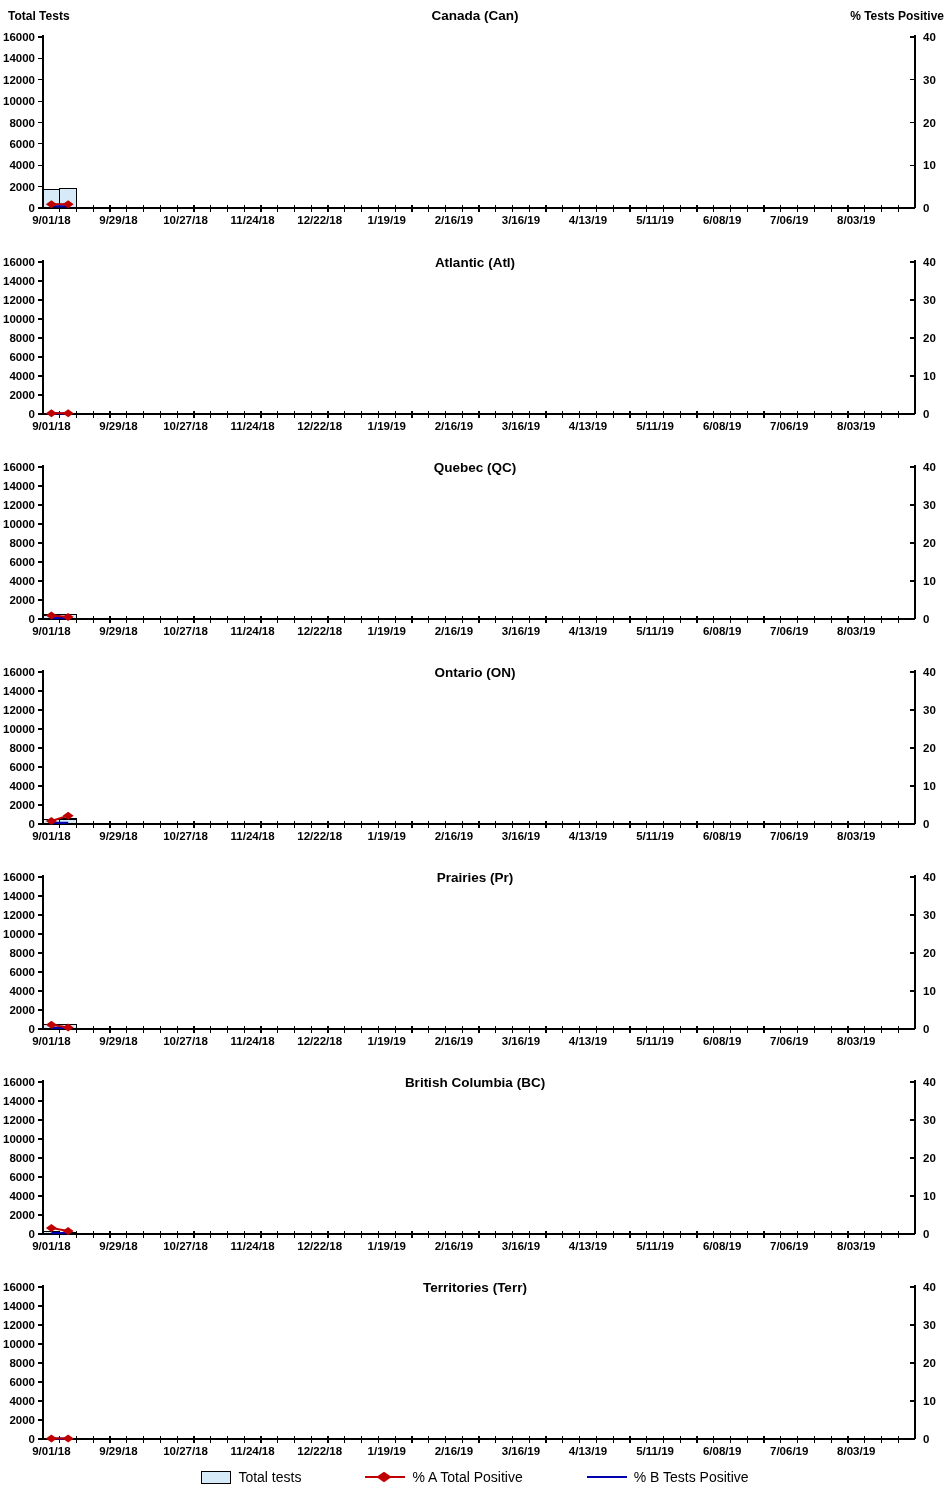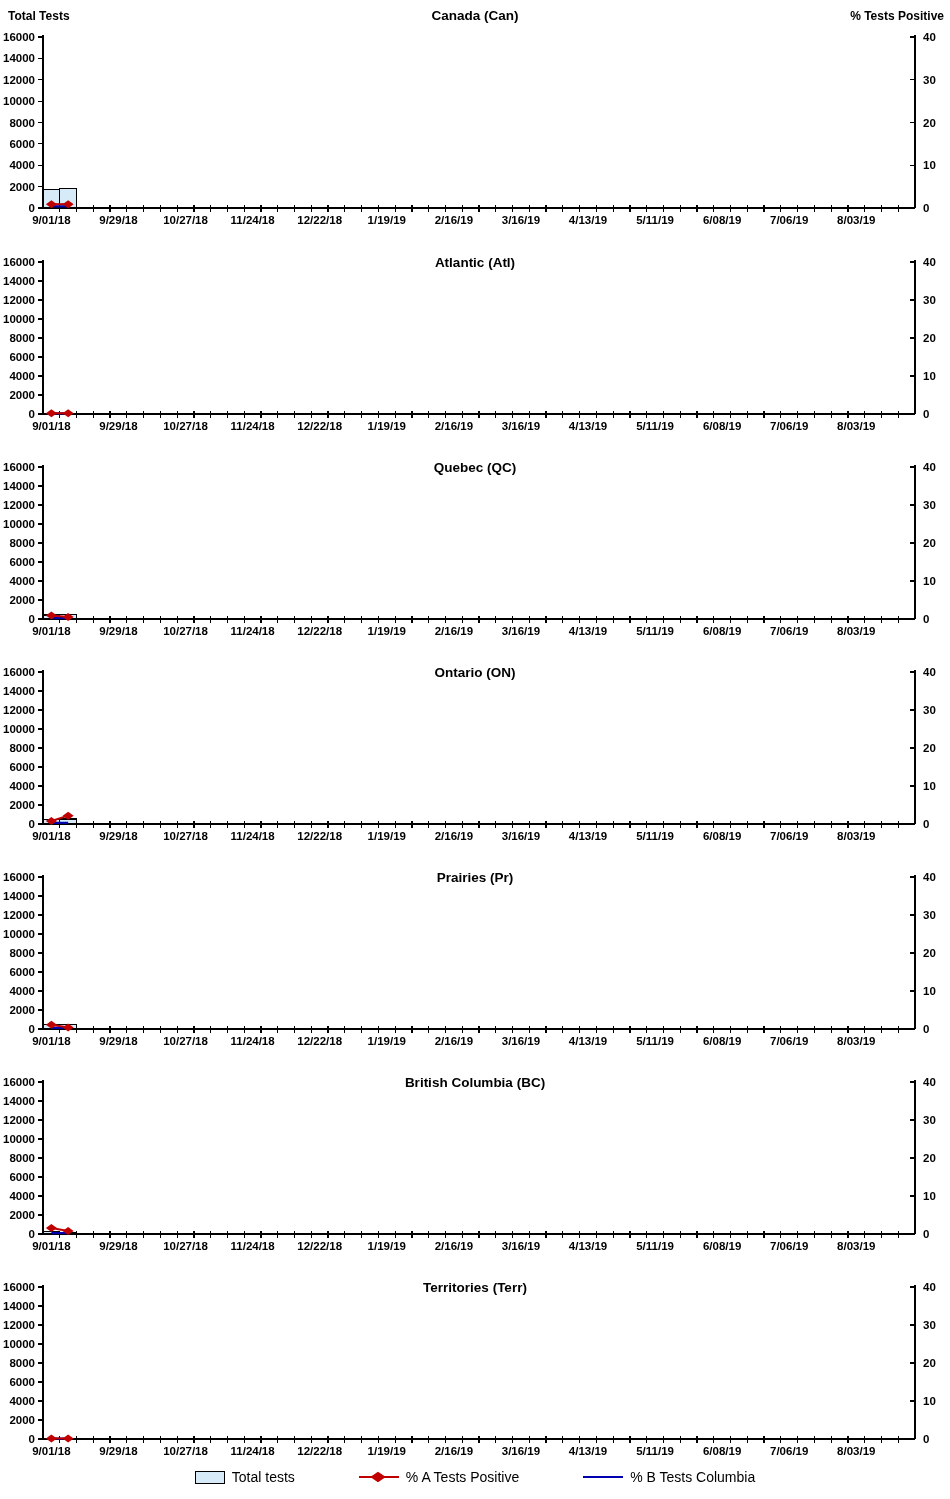--- a/index.html
+++ b/index.html
@@ -769,23 +769,23 @@
   <div id="legend">
     <div class="legend-item">
       <span class="swatch-box" id="swatch-total" style="background: rgb(214, 234, 248);"></span>
       <span class="legend-label">Total tests</span>
     </div>
     <div class="legend-item">
       <span class="swatch-line">
         <span class="bar" id="swatch-a-bar" style="background: rgb(192, 0, 0);"></span>
         <span class="diamond" id="swatch-a-diamond" style="background: rgb(192, 0, 0);"></span>
       </span>
-      <span class="legend-label">% A Tests Positive</span>
+      <span class="legend-label">% A Total Positive</span>
     </div>
     <div class="legend-item">
       <span class="swatch-line">
         <span class="bar" id="swatch-b-bar" style="background: rgb(0, 0, 176);"></span>
       </span>
-      <span class="legend-label">% B Tests Columbia</span>
+      <span class="legend-label">% B Tests Positive</span>
     </div>
   </div>
 
 </div>
 
 </body></html>

